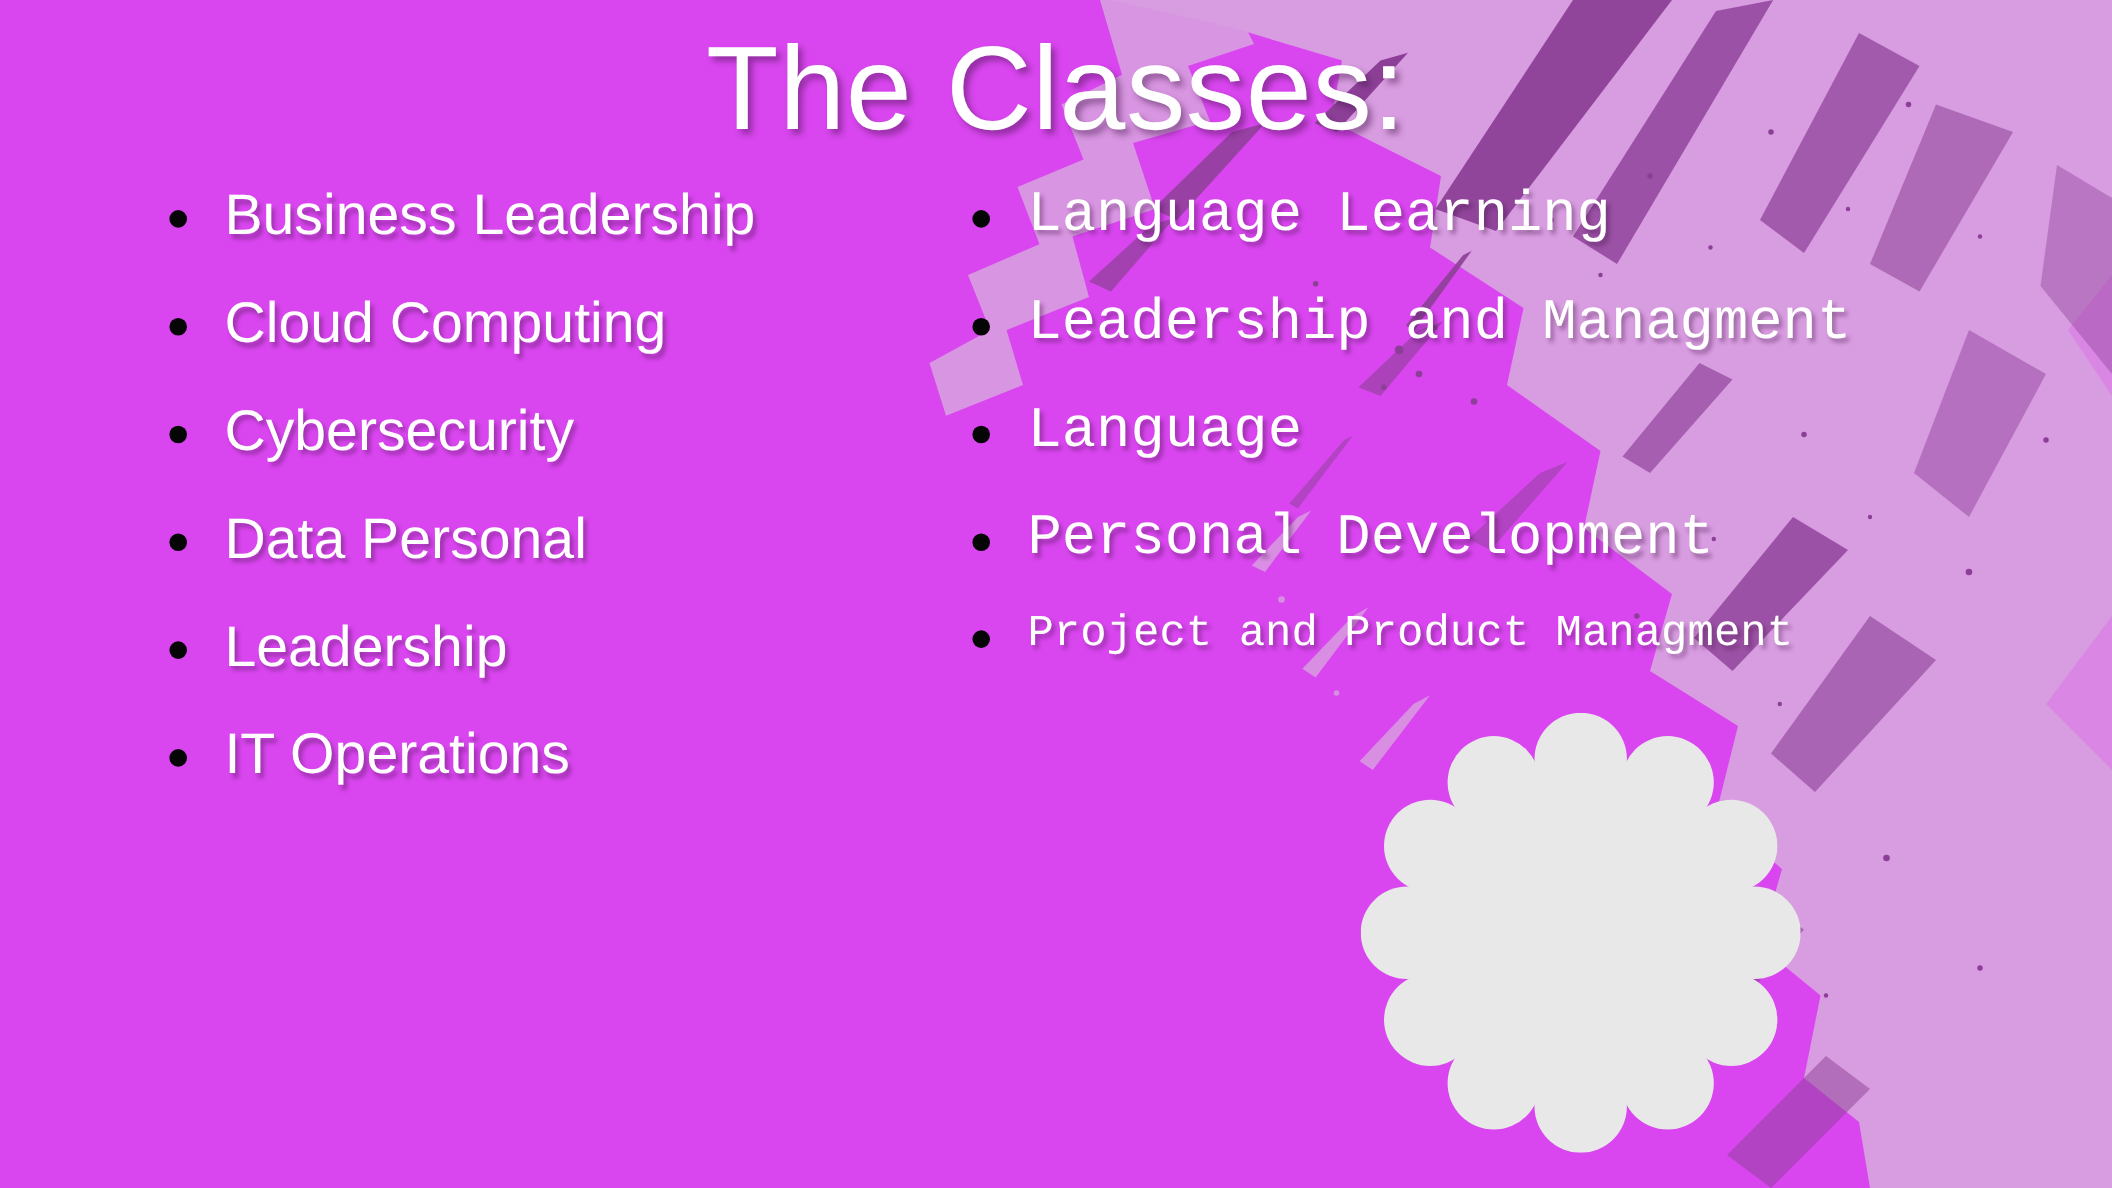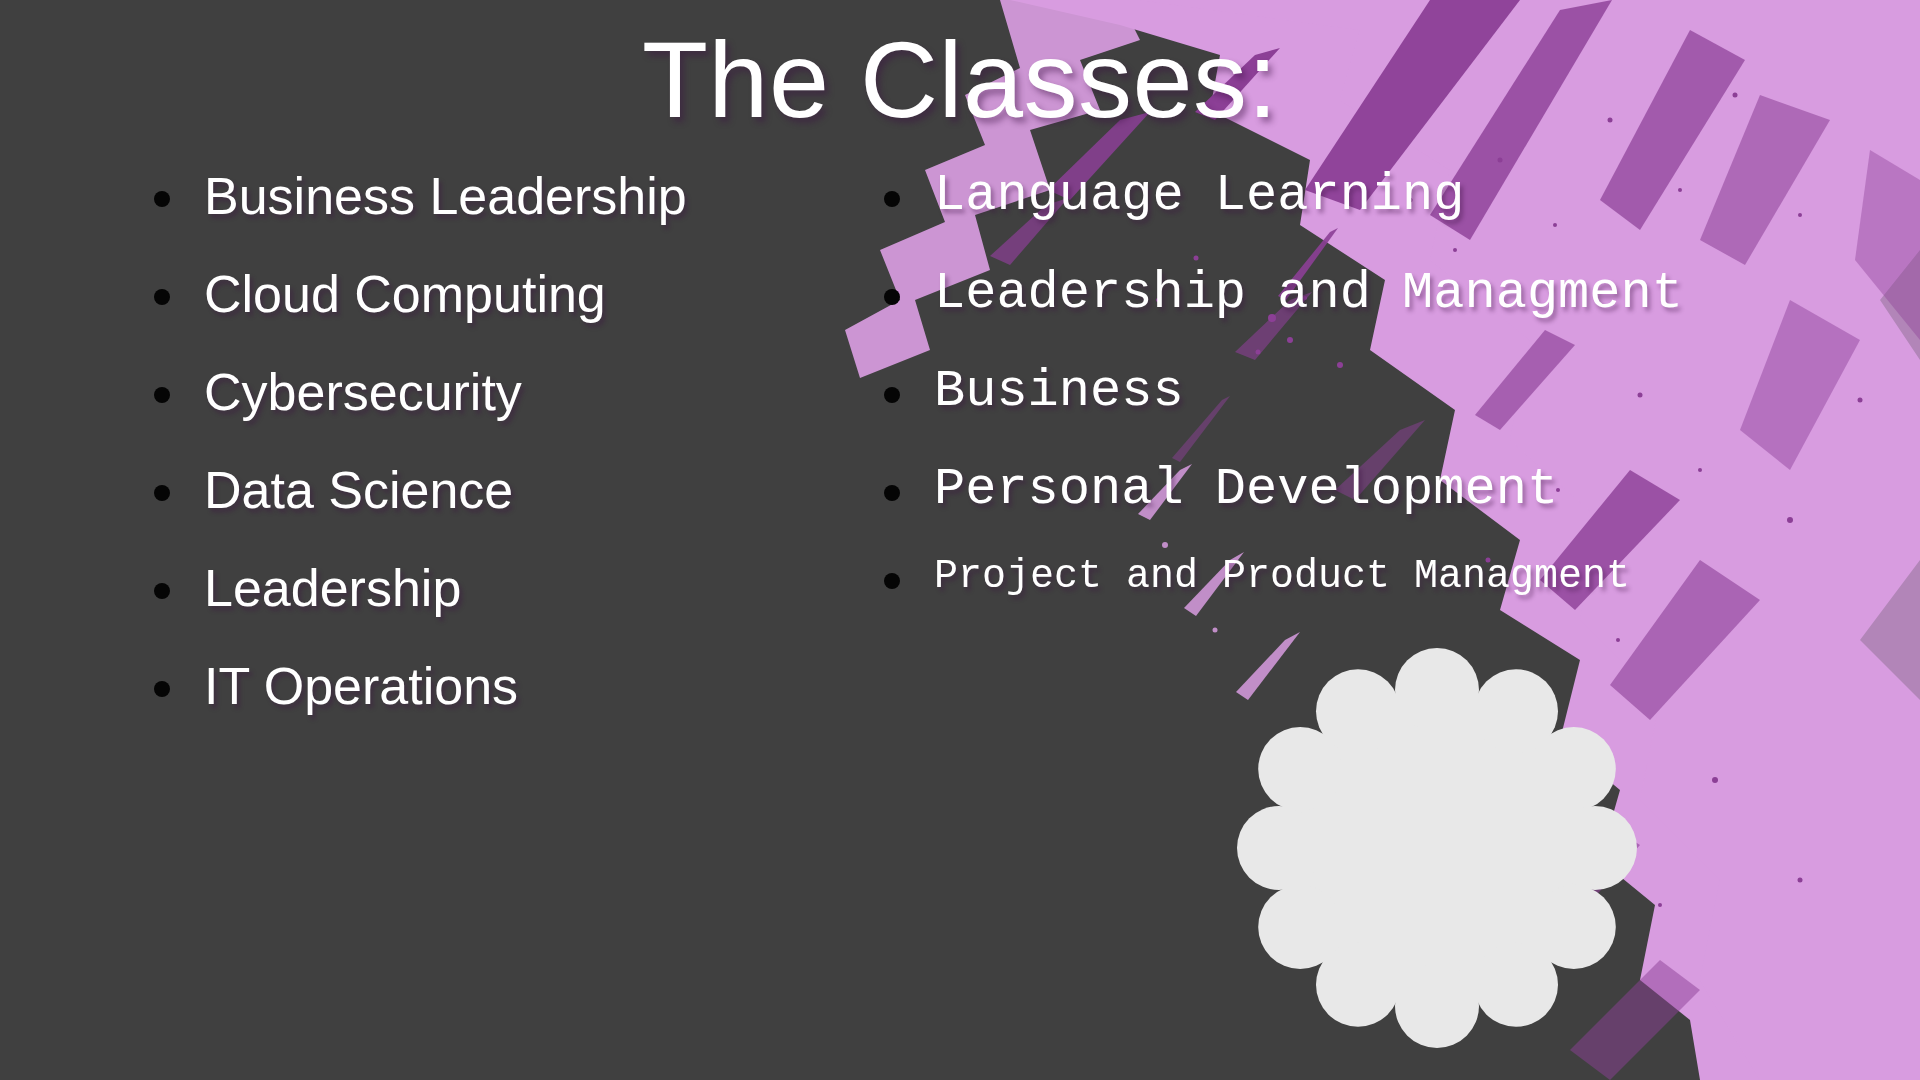--- a/index.html
+++ b/index.html
@@ -7,21 +7,21 @@
     margin: 0;
     padding: 0;
     background: #2b2b2b;
   }
   .slide {
     position: relative;
     width: 1920px;
     height: 1080px;
     overflow: hidden;
     font-family: "Liberation Sans", sans-serif;
-    background: #404040;
+    background: #d946ef;
   }
 
   
   .brush-layer {
     position: absolute;
     inset: 0;
     pointer-events: none;
   }
   .brush-layer svg {
     position: absolute;
@@ -209,21 +209,21 @@
         <li>
           <span class="dot"></span>
           <span>Cloud Computing</span>
         </li>
         <li>
           <span class="dot"></span>
           <span>Cybersecurity</span>
         </li>
         <li>
           <span class="dot"></span>
-          <span>Data Science</span>
+          <span>Data Personal</span>
         </li>
         <li>
           <span class="dot"></span>
           <span>Leadership</span>
         </li>
         <li>
           <span class="dot"></span>
           <span>IT Operations</span>
         </li>
       </ul>
@@ -234,21 +234,21 @@
         <li>
           <span class="dot"></span>
           <span>Language Learning</span>
         </li>
         <li>
           <span class="dot"></span>
           <span>Leadership and Managment</span>
         </li>
         <li>
           <span class="dot"></span>
-          <span>Business</span>
+          <span>Language</span>
         </li>
         <li class="spaced">
           <span class="dot"></span>
           <span>Personal Development</span>
         </li>
         <li class="tight">
           <span class="dot"></span>
           <span>Project and Product Managment</span>
         </li>
       </ul>

